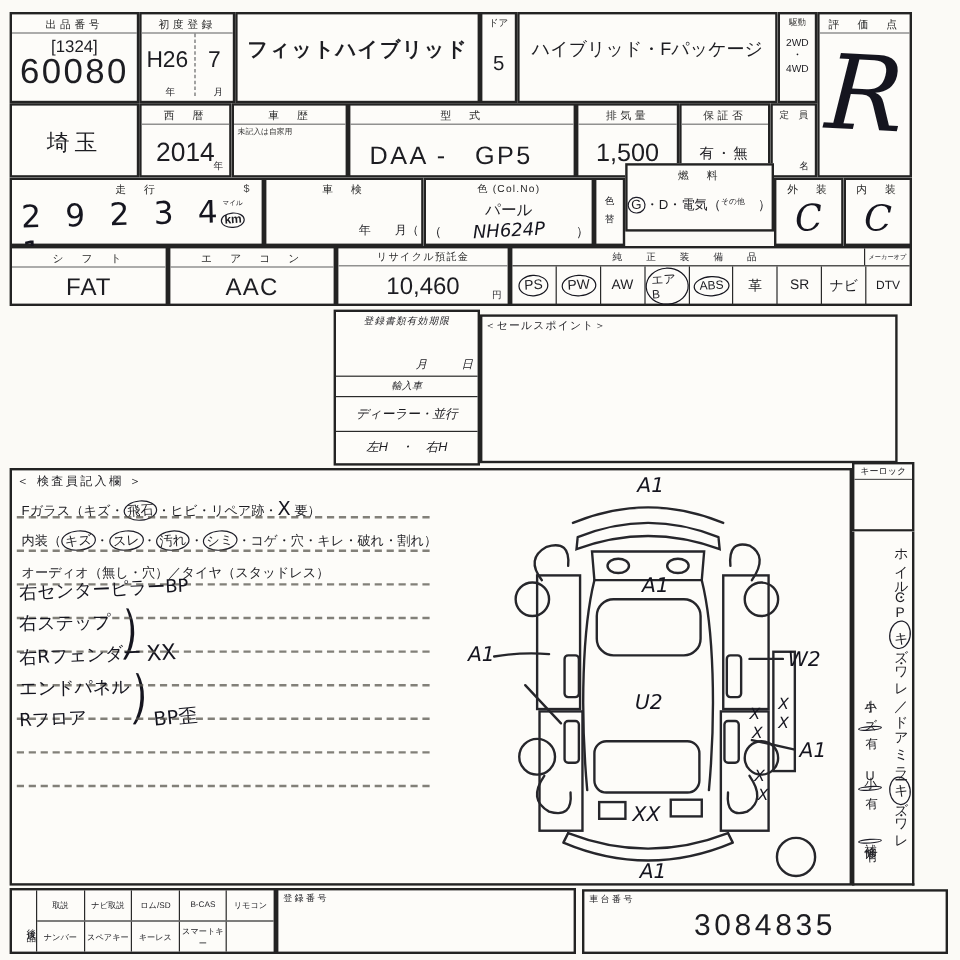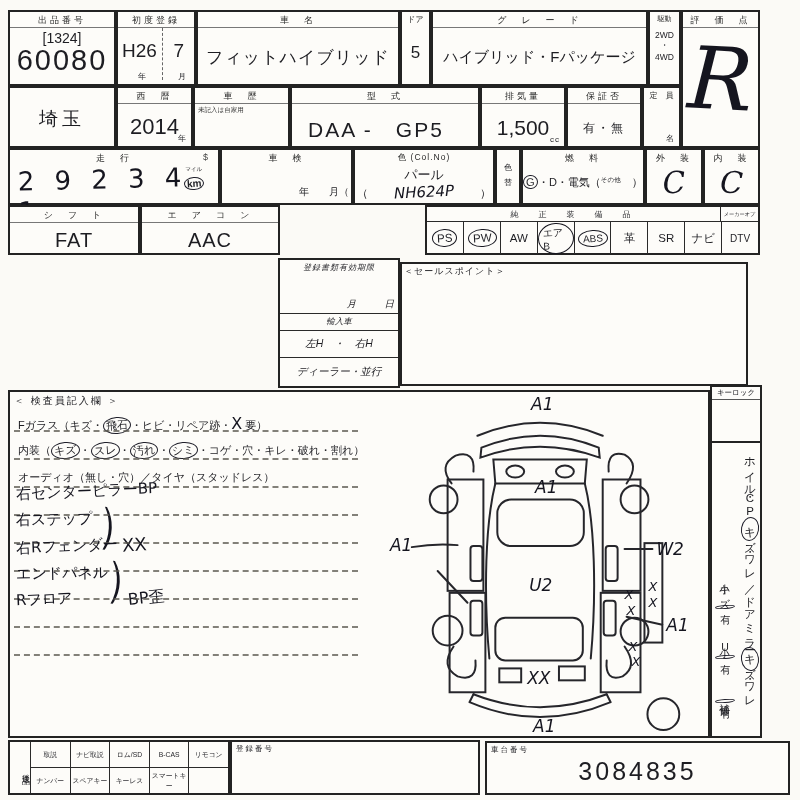--- a/index.html
+++ b/index.html
@@ -37,31 +37,29 @@
   <div class="cell" style="left:116px;top:10px;width:80px;height:76px;">
     <div class="hdr">初度登録</div>
     <div style="position:absolute;left:58%;top:16px;bottom:4px;border-left:1.5px dashed #666;"></div>
     <div style="position:absolute;left:4px;top:28px;font-size:19px;">H26</div>
     <div style="position:absolute;right:10px;top:28px;font-size:19px;">7</div>
     <div style="position:absolute;left:20px;bottom:2px;font-size:8px;">年</div>
     <div style="position:absolute;right:8px;bottom:2px;font-size:8px;">月</div>
   </div>
 
   <div class="cell" style="left:196px;top:10px;width:204px;height:76px;">
-    <div class="hdr">車　名</div>
-    <div class="val" style="font-size:17px;margin-top:18px;letter-spacing:1px;">フィットハイブリッド</div>
+    <div class="val" style="font-size:17px;margin-top:18px;letter-spacing:1px;font-weight:bold;">フィットハイブリッド</div>
   </div>
 
   <div class="cell" style="left:400px;top:10px;width:31px;height:76px;">
     <div class="hdr nl" style="letter-spacing:0;font-size:8px;">ドア</div>
     <div class="val" style="font-size:17px;margin-top:18px;">5</div>
   </div>
 
   <div class="cell" style="left:431px;top:10px;width:217px;height:76px;">
-    <div class="hdr">グ　レ　ー　ド</div>
     <div class="val" style="font-size:15px;margin-top:20px;">ハイブリッド・Fパッケージ</div>
   </div>
 
   <div class="cell" style="left:648px;top:10px;width:33px;height:76px;">
     <div class="hdr nl" style="letter-spacing:0;font-size:7px;">駆動</div>
     <div class="val" style="font-size:8.5px;margin-top:6px;">2WD</div>
     <div class="val" style="font-size:8.5px;">・</div>
     <div class="val" style="font-size:8.5px;">4WD</div>
   </div>
 
@@ -129,21 +127,21 @@
       <span class="hw" style="font-size:15px;font-style:italic;transform:rotate(-3deg);">NH624P</span>
       <span style="font-size:11px;">）</span>
     </div>
   </div>
 
   <div class="cell" style="left:495px;top:148px;width:26px;height:57px;">
     <div class="val" style="font-size:8px;margin-top:12px;">色</div>
     <div class="val" style="font-size:8px;margin-top:4px;">替</div>
   </div>
 
-  <div class="cell" style="left:521px;top:148px;width:124px;height:57px;">
+  <div class="cell" style="left:521px;top:136px;width:124px;height:57px;">
     <div class="hdr nl">燃　料</div>
     <div style="margin-top:10px;text-align:center;font-size:11px;white-space:nowrap;">
       <span class="circ">G</span><span>・D・電気（</span><span style="font-size:6.5px;vertical-align:4px;">その他</span>　<span>）</span>
     </div>
   </div>
 
   <div class="cell" style="left:645px;top:148px;width:58px;height:57px;">
     <div class="hdr nl">外　装</div>
     <div class="hw-big val" style="font-size:30px;transform:rotate(-4deg);">C</div>
   </div>
@@ -156,20 +154,25 @@
   <div class="cell" style="left:8px;top:205px;width:132px;height:50px;">
     <div class="hdr">シ　フ　ト</div>
     <div class="val" style="font-size:20px;margin-top:6px;letter-spacing:1px;">FAT</div>
   </div>
 
   <div class="cell" style="left:140px;top:205px;width:140px;height:50px;">
     <div class="hdr">エ　ア　コ　ン</div>
     <div class="val" style="font-size:20px;margin-top:6px;letter-spacing:1px;">AAC</div>
   </div>
 
+  <div class="cell" style="left:280px;top:205px;width:145px;height:50px;">
+    <div class="hdr" style="letter-spacing:1px;font-size:8.5px;">リサイクル預託金</div>
+    <div class="val" style="font-size:20px;margin-top:6px;">10,460</div>
+    <div class="unit">円</div>
+  </div>
 
   <div class="cell" style="left:425px;top:205px;width:335px;height:50px;">
     <div style="display:flex;height:14px;border-bottom:1.5px solid #2a2a2a;">
       <div style="flex:1;text-align:center;font-size:8px;letter-spacing:6px;padding-top:2px;">純　正　装　備　品</div>
       <div style="width:37px;border-left:1.5px solid #2a2a2a;font-size:5.2px;text-align:center;padding-top:4px;">メーカーオプ</div>
     </div>
     <div id="equip-cells" style="display:flex;height:32px;">
         <div class="eq-cell">
           <span class="eq-circ">PS</span>
         </div>
@@ -200,22 +203,22 @@
       </div>
   </div>
 
 
   <div class="cell" style="left:278px;top:258px;width:122px;height:130px;font-style:italic;">
     <div style="font-size:8px;text-align:center;letter-spacing:1px;padding-top:2px;">登録書類有効期限</div>
     <div style="height:40px;position:relative;">
       <div style="position:absolute;right:4px;bottom:2px;font-size:9.5px;">月　　　日</div>
     </div>
     <div style="border-top:1.5px solid #2a2a2a;font-size:8.5px;text-align:center;padding:2px 0;">輸入車</div>
+    <div style="border-top:1.5px solid #2a2a2a;font-size:10.5px;text-align:center;padding:7px 0;">ディーラー・並行</div>
     <div style="border-top:1.5px solid #2a2a2a;font-size:10.5px;text-align:center;padding:6px 0;">左H　・　右H</div>
-    <div style="border-top:1.5px solid #2a2a2a;font-size:10.5px;text-align:center;padding:7px 0;">ディーラー・並行</div>
   </div>
 
   <div class="cell" style="left:400px;top:262px;width:348px;height:124px;">
     <div style="font-size:9px;padding:1px 0 0 2px;letter-spacing:1px;">＜セールスポイント＞</div>
   </div>
 
   <div class="cell" id="inspector-box" style="left:8px;top:390px;width:702px;height:348px;">
     <div style="font-size:10px;padding:2px 0 0 4px;letter-spacing:2px;">＜ 検査員記入欄 ＞</div>
     <div style="position:absolute;left:8px;top:22px;font-size:11px;white-space:nowrap;">
       <span>Fガラス（キズ・</span><span class="circ">飛石</span><span>・ヒビ・リペア跡・</span><span class="hw" style="font-size:16px;">X</span> <span>要）</span>

